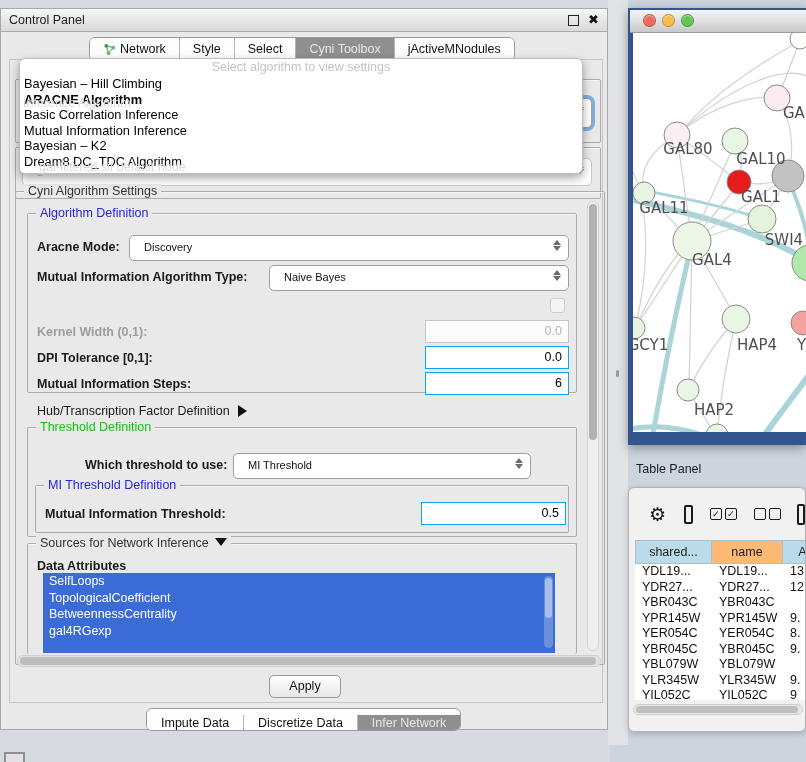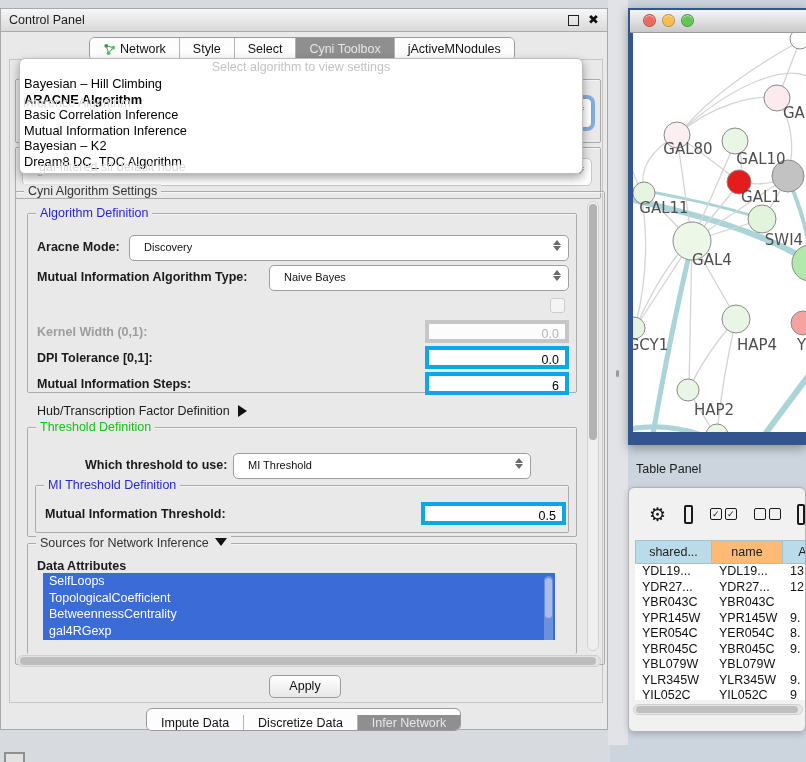--- a/index.html
+++ b/index.html
@@ -53,34 +53,34 @@
       font-size:12.5px;color:#c3c3c3;}
   .popup-items{position:absolute;top:17px;left:4px;right:4px;}
   .popup-item{font-size:12.8px;color:#000;line-height:15.6px;white-space:nowrap;}
   .popup-item.bold{font-weight:bold;}
   .ghost{position:absolute;font-size:12.5px;color:#dadada;white-space:nowrap;z-index:6;pointer-events:none;}
 
   
   .lbl{position:absolute;font-size:12.5px;font-weight:bold;color:#1a1a1a;white-space:nowrap;}
   .lbl.dis{color:#9d9d9d;}
   .lbl.plain{font-weight:normal;}
-  .field{position:absolute;background:#fff;border:4px solid #0ea5e9;box-sizing:border-box;
+  .field{position:absolute;background:#fff;border:1px solid #0ea5e9;box-sizing:border-box;
       font-size:12.5px;color:#000;text-align:right;padding:3px 6px 0 0;}
   .field.dis{border-color:#c6c6c6;background:#fcfcfc;color:#b5b5b5;}
   .chk{position:absolute;width:13px;height:13px;border:1px solid #cdcdcd;background:#f4f4f4;border-radius:3px;}
   .tri-right{display:inline-block;width:0;height:0;border-top:6px solid transparent;
       border-bottom:6px solid transparent;border-left:9px solid #111;vertical-align:-2px;margin-left:8px;}
   .tri-down{display:inline-block;width:0;height:0;border-left:6px solid transparent;
       border-right:6px solid transparent;border-top:8px solid #111;vertical-align:1px;margin-left:6px;}
 
   .vscroll{position:absolute;left:586px;top:192px;width:12px;height:450px;background:#efefef;
       border:1px solid #d2d2d2;border-radius:6px;box-sizing:border-box;}
   .vscroll .thumb{position:absolute;left:1px;top:2px;width:8px;height:236px;background:#b2b2b2;border-radius:5px;}
 
-  .attr-list{position:absolute;left:42px;top:564px;width:512px;height:67px;background:#3a6bd6;overflow:hidden;}
+  .attr-list{position:absolute;left:42px;top:564px;width:512px;height:80px;background:#3a6bd6;overflow:hidden;}
   .attr-item{font-size:12.5px;color:#fff;line-height:16.5px;padding-left:6px;white-space:nowrap;}
   .attr-scroll{position:absolute;right:2px;top:3px;width:9px;height:72px;background:#6d90de;border-radius:5px;}
   .attr-scroll .thumb{position:absolute;left:1px;top:2px;width:7px;height:40px;background:#a9bdea;border-radius:4px;}
 
   .hscroll{position:absolute;left:16px;top:646px;width:584px;height:12px;background:#e3e3e3;
       border:1px solid #cfcfcf;border-radius:6px;box-sizing:border-box;}
   .hscroll .thumb{position:absolute;left:2px;top:1px;height:8px;width:576px;background:#bdbdbd;border-radius:5px;}
 
   .apply-btn{position:absolute;left:268px;top:666px;width:70px;height:21px;
       background:linear-gradient(#fff,#e7e7e7);border:1px solid #9a9a9a;border-radius:5px;

